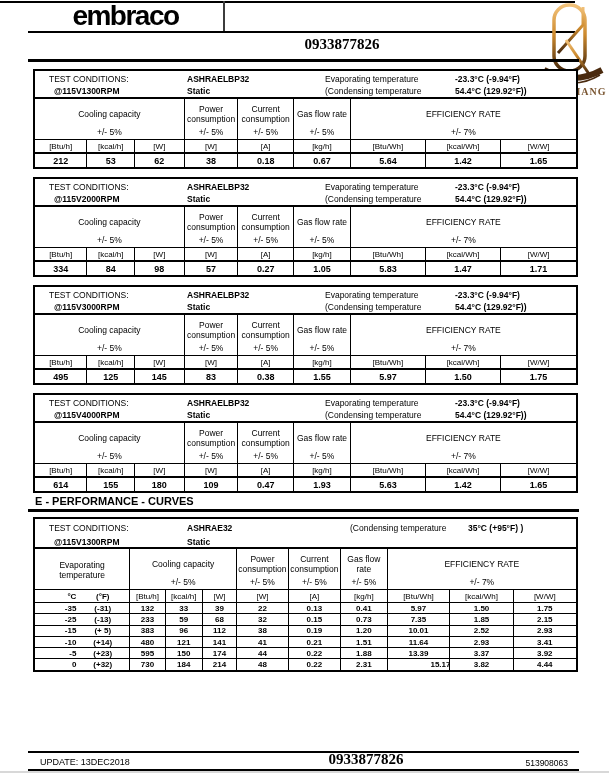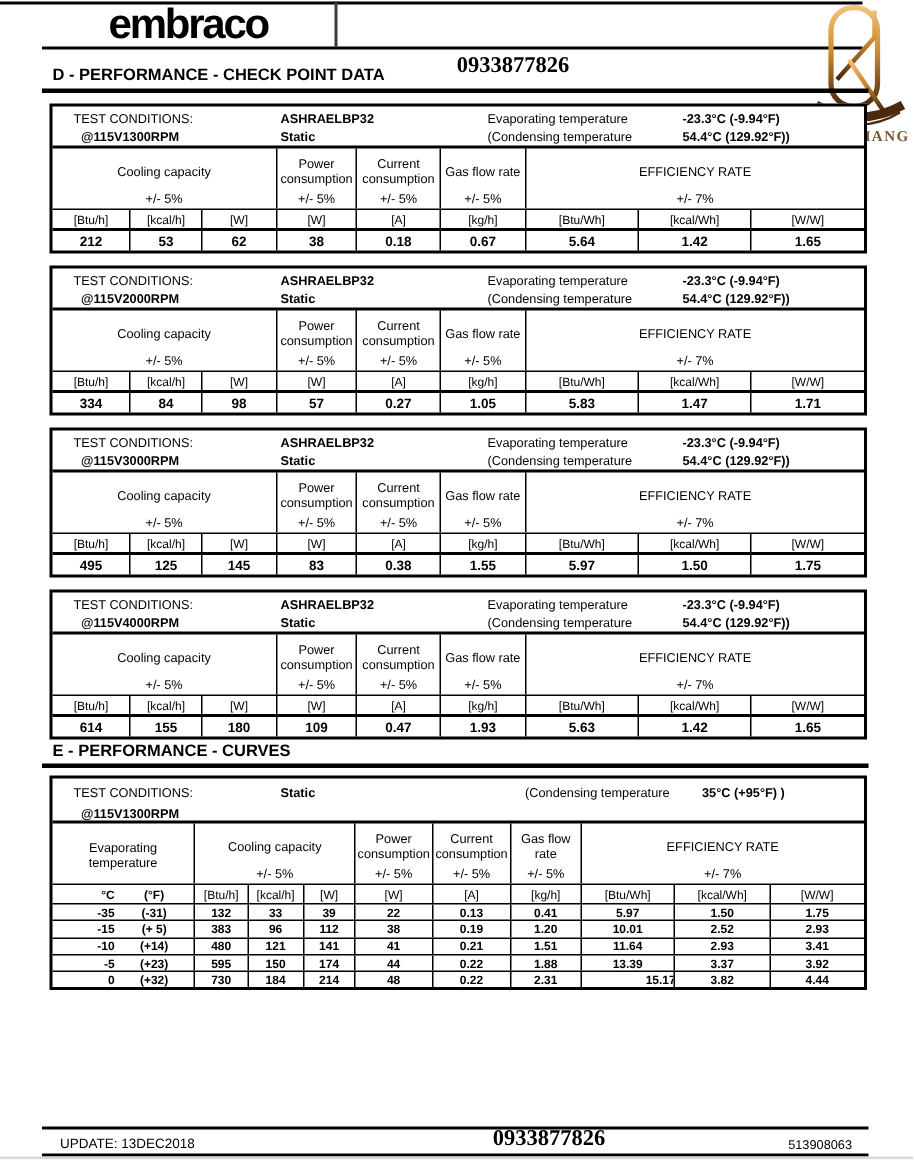--- a/index.html
+++ b/index.html
@@ -103,21 +103,20 @@
     <path d="M46,5 L46,23 L21,51" fill="none" stroke="url(#bkg)" stroke-width="3"></path>
     <path d="M29,38 L52,72" fill="none" stroke="url(#bkg)" stroke-width="3"></path>
     <line x1="4" y1="45" x2="26" y2="45" stroke="url(#bkg)" stroke-width="3"></line>
     <path d="M7,68 Q36,84 65,68" fill="none" stroke="#4a2a0e" stroke-width="6"></path>
     <path d="M9,73 Q36,89 63,73" fill="none" stroke="#4a2a0e" stroke-width="1.5"></path>
   </svg>
   <div class="bk-text">BẢO KHANG</div>
 
   <div class="wm-top">0933877826</div>
 
-  <div class="sec-title" id="sec-d">D - PERFORMANCE - CHECK POINT DATA</div>
   <div class="rule" id="rule-d"></div>
 
   <div id="d-tables">
       <div class="dtable">
         <div class="tc-row d-tc">
           <div class="tc-left">
             <div class="tc-line">TEST CONDITIONS:</div>
             <div class="tc-line b ind">@115V1300RPM</div>
           </div>
           <div class="tc-mid">
@@ -383,20 +382,21 @@
   <div class="sec-title" id="sec-e">E - PERFORMANCE - CURVES</div>
   <div class="rule" id="rule-e"></div>
 
   <div id="e-table">
       <div class="tc-row e-tc">
         <div class="tc-left">
           <div class="tc-line">TEST CONDITIONS:</div>
           <div class="tc-line b ind">@115V1300RPM</div>
         </div>
         <div class="tc-mid">
+          <div class="tc-line b">ASHRAE32</div>
           <div class="tc-line b">Static</div>
         </div>
         <div class="tc-right">
           <div class="tc-line pair">
             <span class="pl">(Condensing temperature</span>
             <span class="pv">35°C (+95°F) )</span>
           </div>
         </div>
       </div>
       <div class="hdr-row">
@@ -454,20 +454,37 @@
         <div class="cell bl" style="width: 9.5%;">22</div>
         <div class="cell bl" style="width: 9.7%;">0.13</div>
         <div class="cell bl" style="width: 8.6%;">0.41</div>
         <div class="cell bl" style="width: 11.6%;">5.97</div>
         <div class="cell bl" style="width: 11.7%;">1.50</div>
         <div class="cell bl" style="width: 11.7%;">1.75</div>
       </div>
       <div class="row e-row">
         <div class="cell" style="width: 17.4%;">
           <div class="split">
+            <span class="ec">-25</span>
+            <span class="ef">(-13)</span>
+          </div>
+        </div>
+        <div class="cell bl" style="width: 6.6%;">233</div>
+        <div class="cell bl" style="width: 6.8%;">59</div>
+        <div class="cell bl" style="width: 6.4%;">68</div>
+        <div class="cell bl" style="width: 9.5%;">32</div>
+        <div class="cell bl" style="width: 9.7%;">0.15</div>
+        <div class="cell bl" style="width: 8.6%;">0.73</div>
+        <div class="cell bl" style="width: 11.6%;">7.35</div>
+        <div class="cell bl" style="width: 11.7%;">1.85</div>
+        <div class="cell bl" style="width: 11.7%;">2.15</div>
+      </div>
+      <div class="row e-row">
+        <div class="cell" style="width: 17.4%;">
+          <div class="split">
             <span class="ec">-15</span>
             <span class="ef">(+ 5)</span>
           </div>
         </div>
         <div class="cell bl" style="width: 6.6%;">383</div>
         <div class="cell bl" style="width: 6.8%;">96</div>
         <div class="cell bl" style="width: 6.4%;">112</div>
         <div class="cell bl" style="width: 9.5%;">38</div>
         <div class="cell bl" style="width: 9.7%;">0.19</div>
         <div class="cell bl" style="width: 8.6%;">1.20</div>

